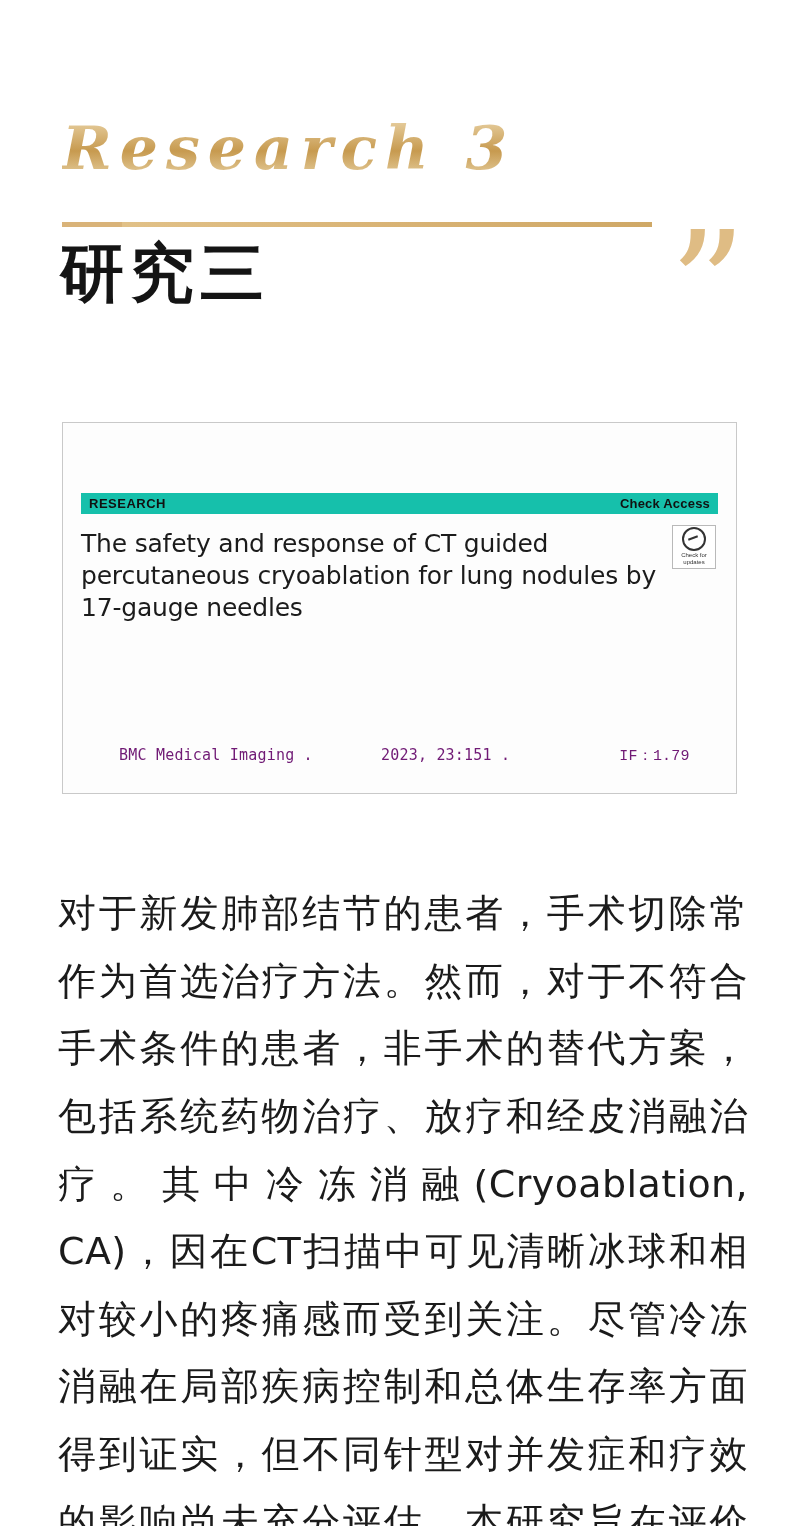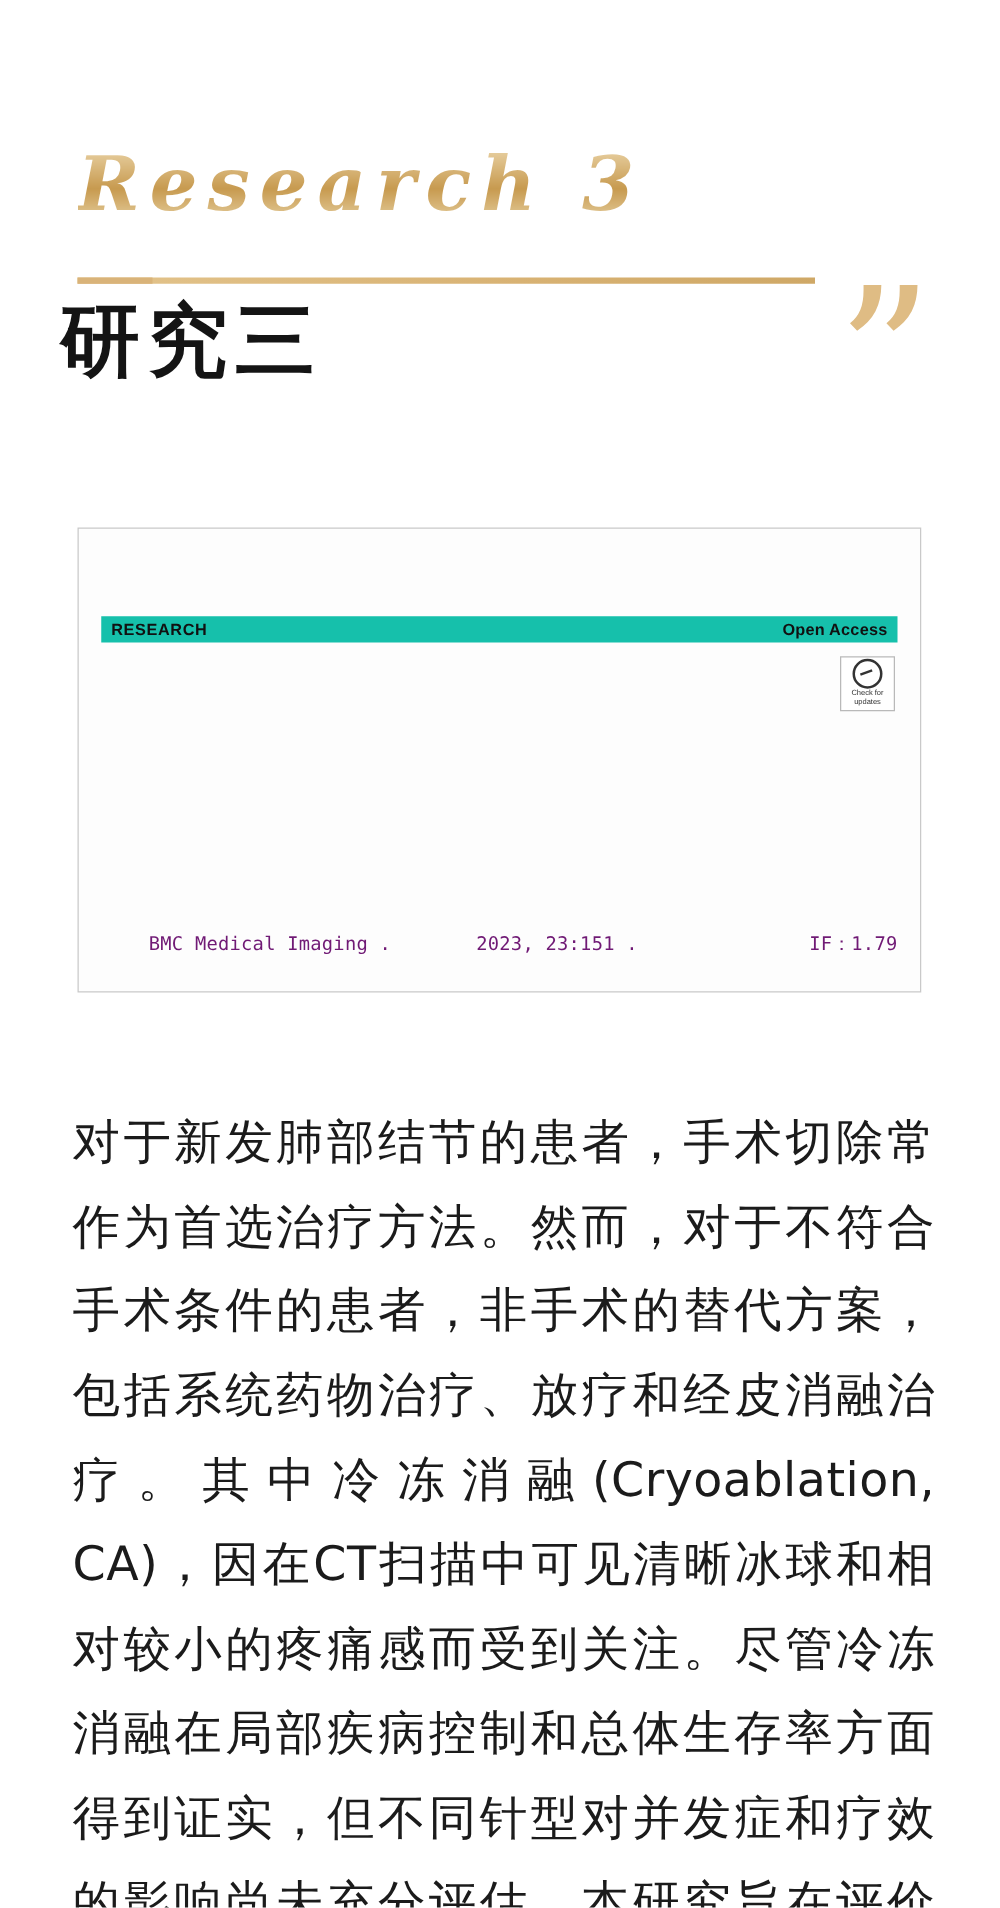--- a/index.html
+++ b/index.html
@@ -64,21 +64,21 @@
     color: #dfbc84;
     font-family: "DejaVu Serif", serif;
     font-size: 150px;
     line-height: 0.78;
     letter-spacing: 2px;
     text-align: right;
     overflow: hidden;
   }
   .cn-title {
     position: absolute;
-    left: 48px;
+    left: 60px;
     top: 236px;
     font-family: "DejaVu Serif", serif;
     font-weight: 700;
     font-size: 64px;
     letter-spacing: 6px;
     color: #141414;
     line-height: 1.15;
   }
 
   
@@ -175,21 +175,21 @@
     bottom: 28px;
     display: flex;
     align-items: baseline;
     font-family: "DejaVu Sans Mono", monospace;
     font-size: 15px;
     color: #701a75;
     letter-spacing: 0.2px;
   }
   .journal-row .j-name { width: 300px; padding-left: 38px; box-sizing: border-box; }
   .journal-row .j-vol  { width: 200px; }
-  .journal-row .j-if   { flex: 1; text-align: right; padding-left: 10px; }
+  .journal-row .j-if   { flex: 1; text-align: center; padding-left: 10px; font-family: Liberation Mono, monospace; }
 
   
   .body-text {
     position: absolute;
     left: 58px;
     top: 880px;
     width: 690px;
     font-family: "DejaVu Sans", sans-serif;
     font-size: 38px;
     line-height: 1.78;
@@ -207,22 +207,23 @@
   <div class="rule"></div>
   <div class="rule-stub"></div>
   <div class="quote-mark">”</div>
   <div class="cn-title">研究三</div>
 </div>
 
 <div class="paper-card">
   <div class="paper-inner">
     <div class="band">
       <span class="label">RESEARCH</span>
-      <span class="openaccess">Open Access</span>
+      <span class="openaccess">Check Access</span>
     </div>
+    <div class="paper-title">The safety and response of CT guided percutaneous cryoablation for lung nodules by 17-gauge needles</div>
   </div>
 
   <div class="check-badge">
     <span class="ring"></span>
     <span class="t1">Check for</span>
     <span class="t2">updates</span>
   </div>
 
   <div class="journal-row">
     <span class="j-name">BMC Medical Imaging .</span>

